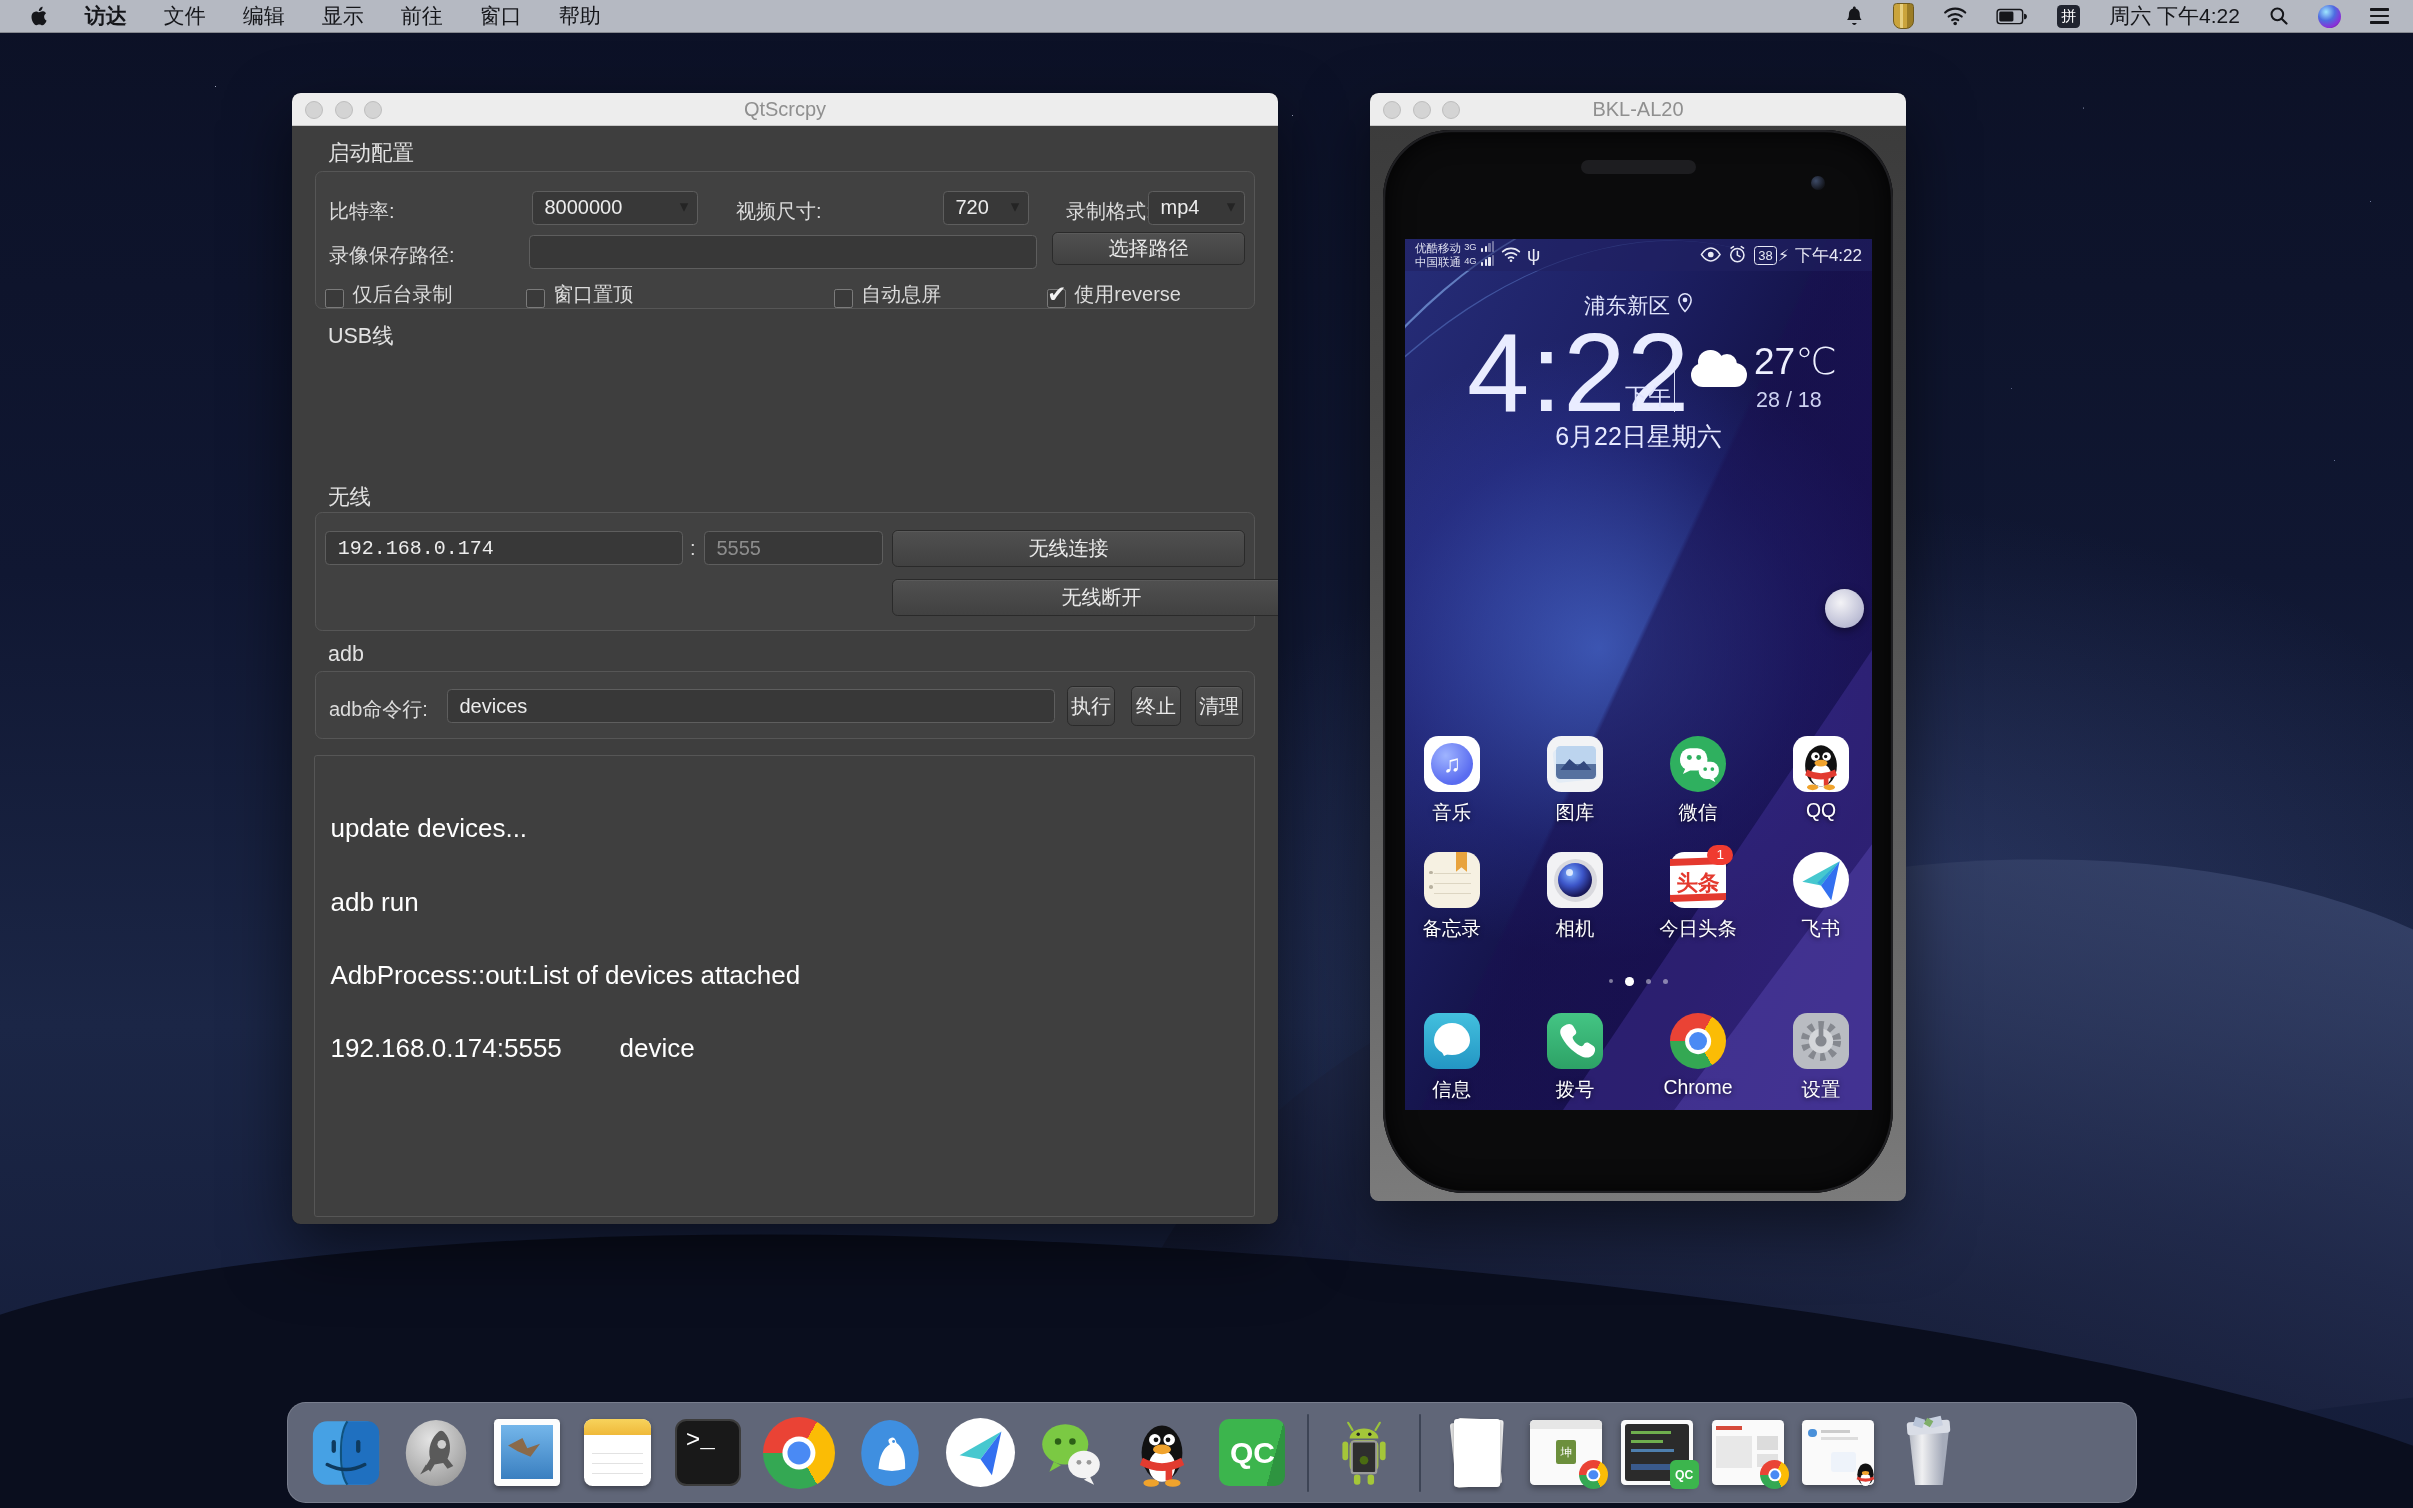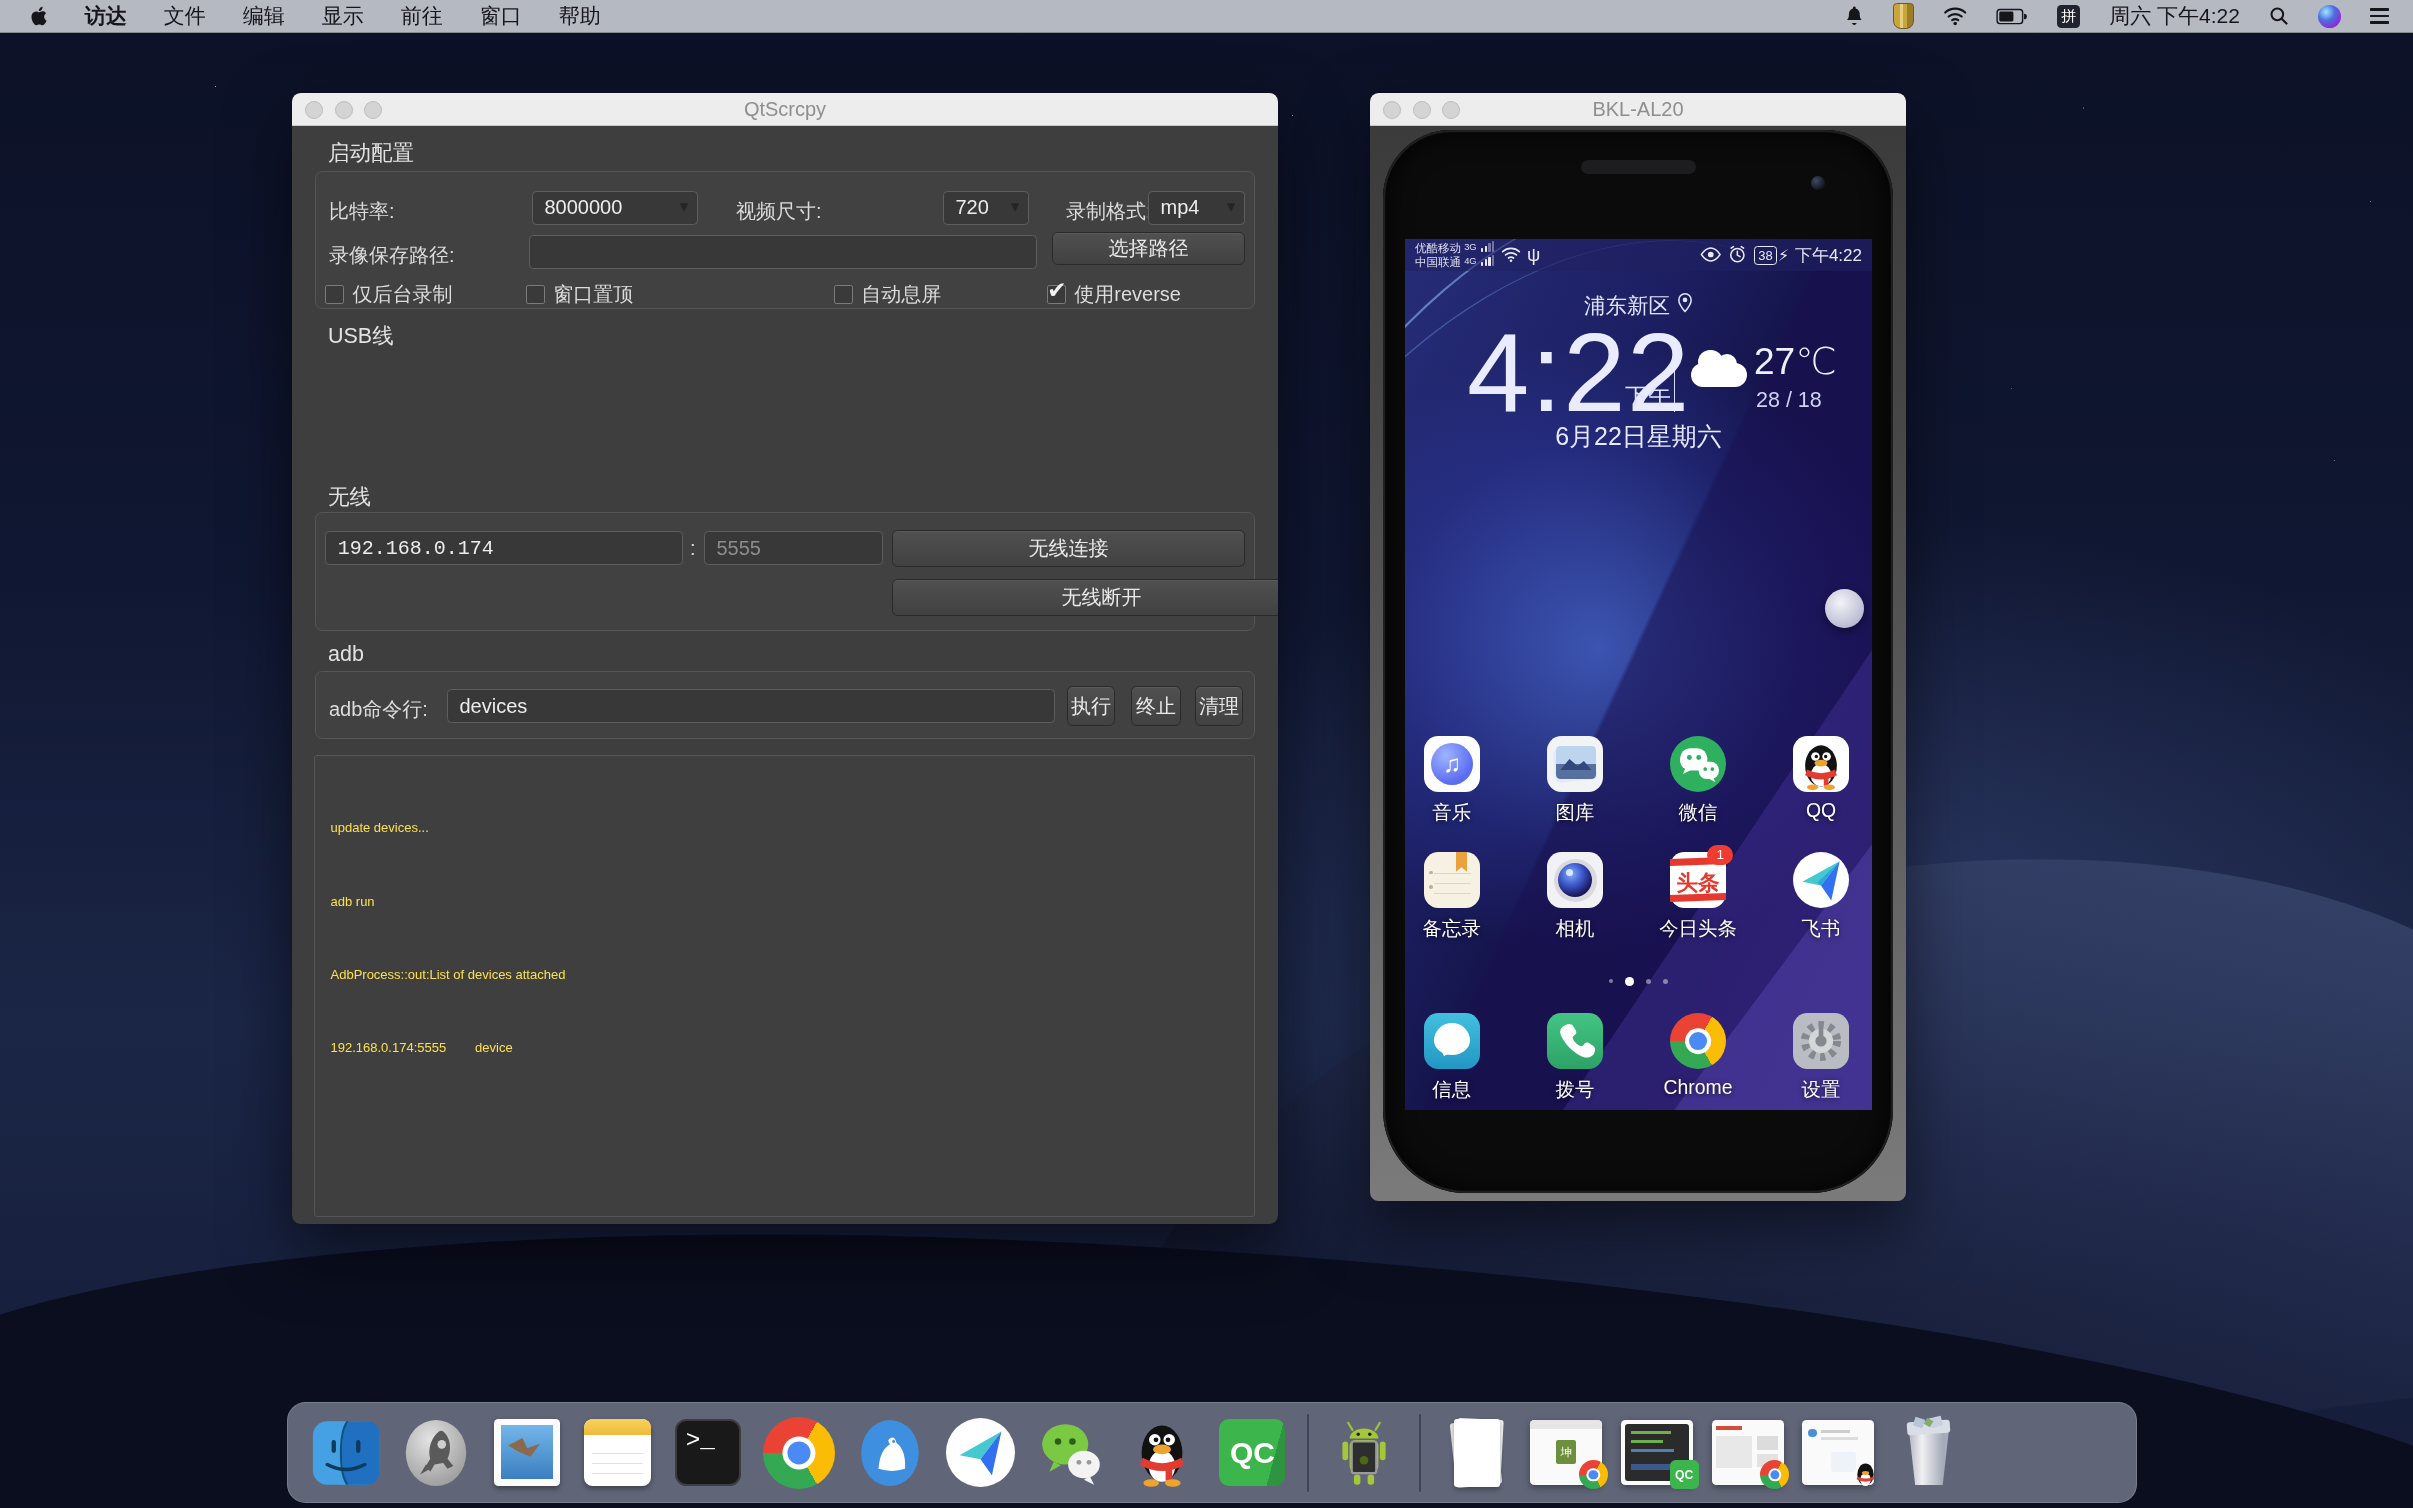--- a/index.html
+++ b/index.html
@@ -44,26 +44,26 @@
   .qlabel{position:absolute;color:#dcdcdc;font-size:20px;white-space:nowrap}
   .qgroup{position:absolute;border:1.4px solid #565656;border-radius:7.2px;background:#414141;box-sizing:border-box}
   .qcombo,.qinput{position:absolute;height:34px;background:#383838;border:1.4px solid #5e5e5e;border-radius:4.3px;
     color:#ececec;font-size:20px;display:flex;align-items:center;padding:0 11.5px;box-sizing:border-box}
   .qcombo .arr{position:absolute;right:8.6px;top:50%;transform:translateY(-55%);color:#242424;font-size:17px}
   input.qinput{outline:none;appearance:none}
   input.qinput::placeholder{color:#8d8d8d}
   .qbtn{position:absolute;height:37px;background:linear-gradient(#505050,#414141);border:0.7px solid #2a2a2a;
     border-radius:5.7px;color:#e9e9e9;font-size:20px;display:flex;align-items:center;justify-content:center;
     box-sizing:border-box;box-shadow:inset 0 0.7px 0 rgba(255,255,255,.08);cursor:default}
-  .qcb{position:absolute;display:flex;align-items:center;gap:8.6px;color:#dcdcdc;font-size:20px}
+  .qcb{position:absolute;display:flex;align-items:flex-end;gap:8.6px;color:#dcdcdc;font-size:20px}
   .qcb .box{width:18.7px;height:18.7px;border:1.4px solid #7b7b7b;border-radius:2.2px;background:#3a3a3a;
     box-sizing:border-box;position:relative}
   .qcb.checked .box:after{content:"✔";position:absolute;left:-0.7px;top:-9.3px;color:#f2f2f2;font-size:23px}
   .qlog{position:absolute;border:1.4px solid #565656;border-radius:2.9px;background:#3f3f3f;box-sizing:border-box;
-    color:#fde047;font-size:13px;line-height:24.4px;padding:11.5px 16px;white-space:pre}
+    color:#ffffff;font-size:26px;line-height:24.4px;padding:11.5px 16px;white-space:pre}
   
   #phonewin{left:1370px;top:93px;width:536px;height:1108px;
     background:linear-gradient(180deg,#3a3a3a 0%,#474747 30%,#636363 70%,#7b7b7b 100%)}
   #frame{position:absolute;left:13px;top:37px;width:510px;height:1063px;background:#0b0b0c;
     border-radius:68px 68px 83px 83px;box-shadow:inset 0 0 0 2.2px #1f1f22,inset 0 0 29px #000}
   .speaker{position:absolute;left:198px;top:30px;width:115px;height:14.4px;border-radius:7.2px;background:#1d1d20}
   .fcam{position:absolute;left:428px;top:46px;width:14.4px;height:14.4px;border-radius:50%;
     background:radial-gradient(circle at 35% 35%,#3d4a66,#14161d 70%)}
   #screen{position:absolute;left:22px;top:109px;width:467px;height:871px;overflow:hidden;
     background:linear-gradient(115deg,#262d78 0%,#1d2064 30%,#141349 52%,#181150 72%,#241a66 100%)}

